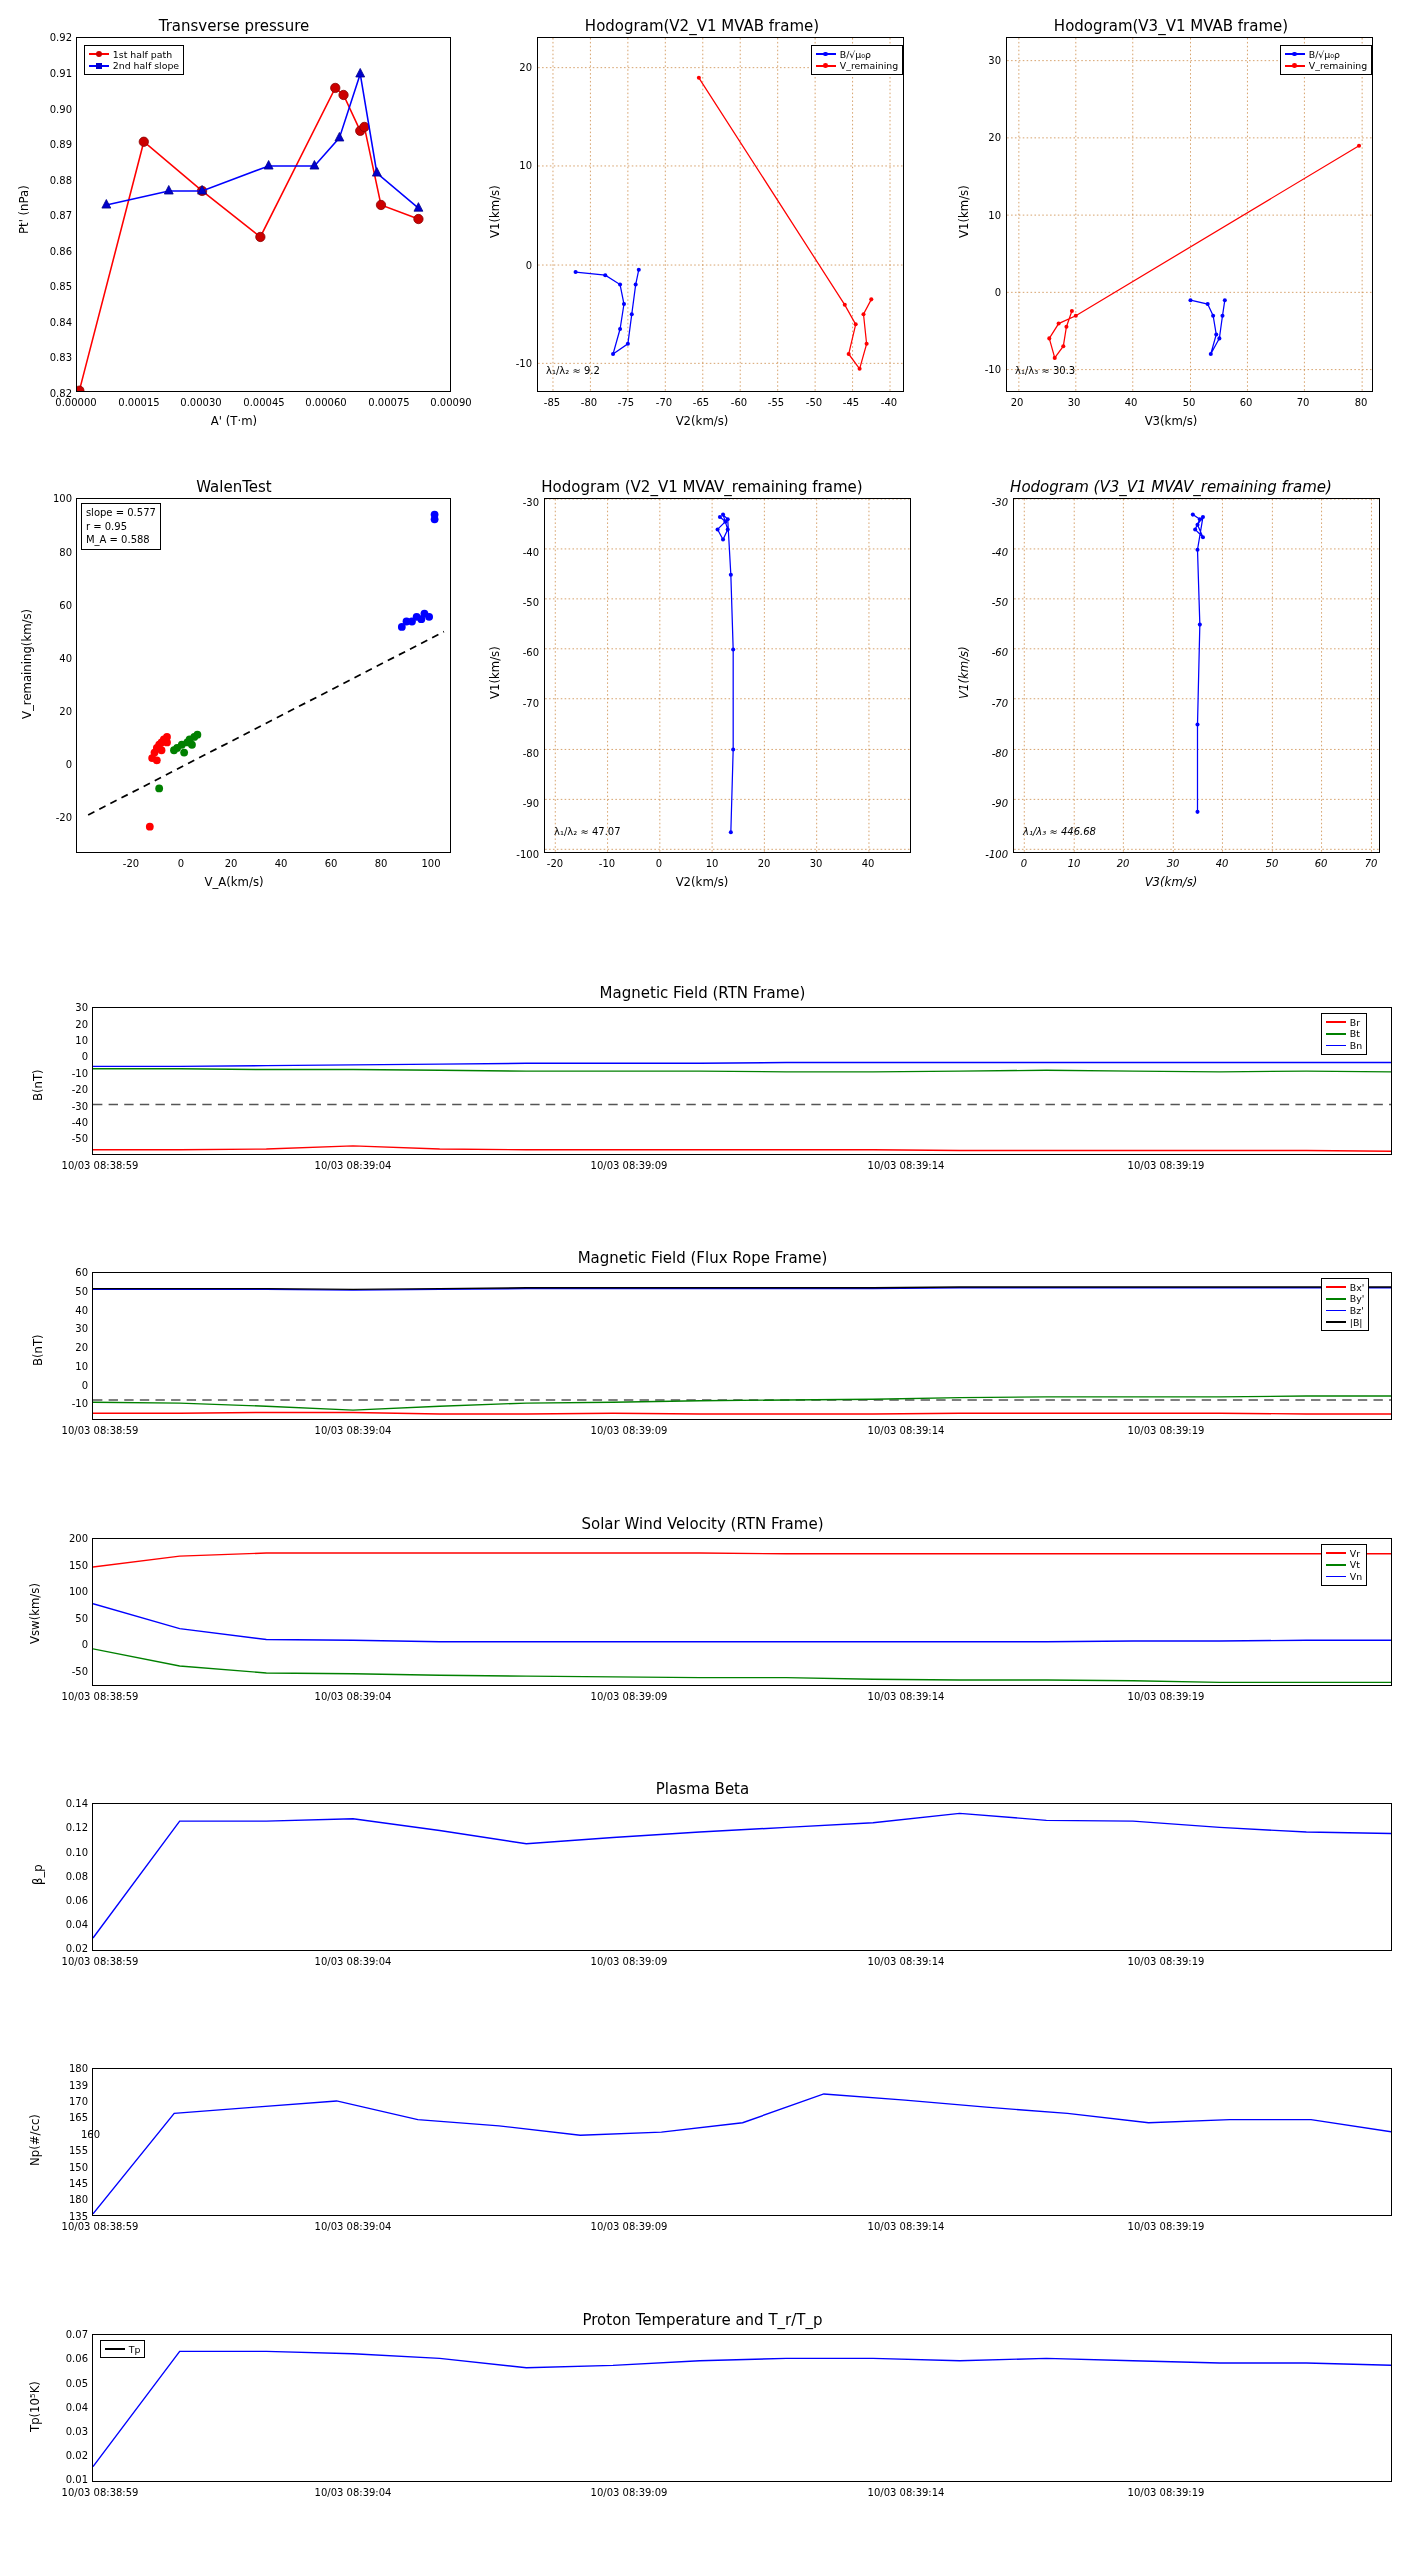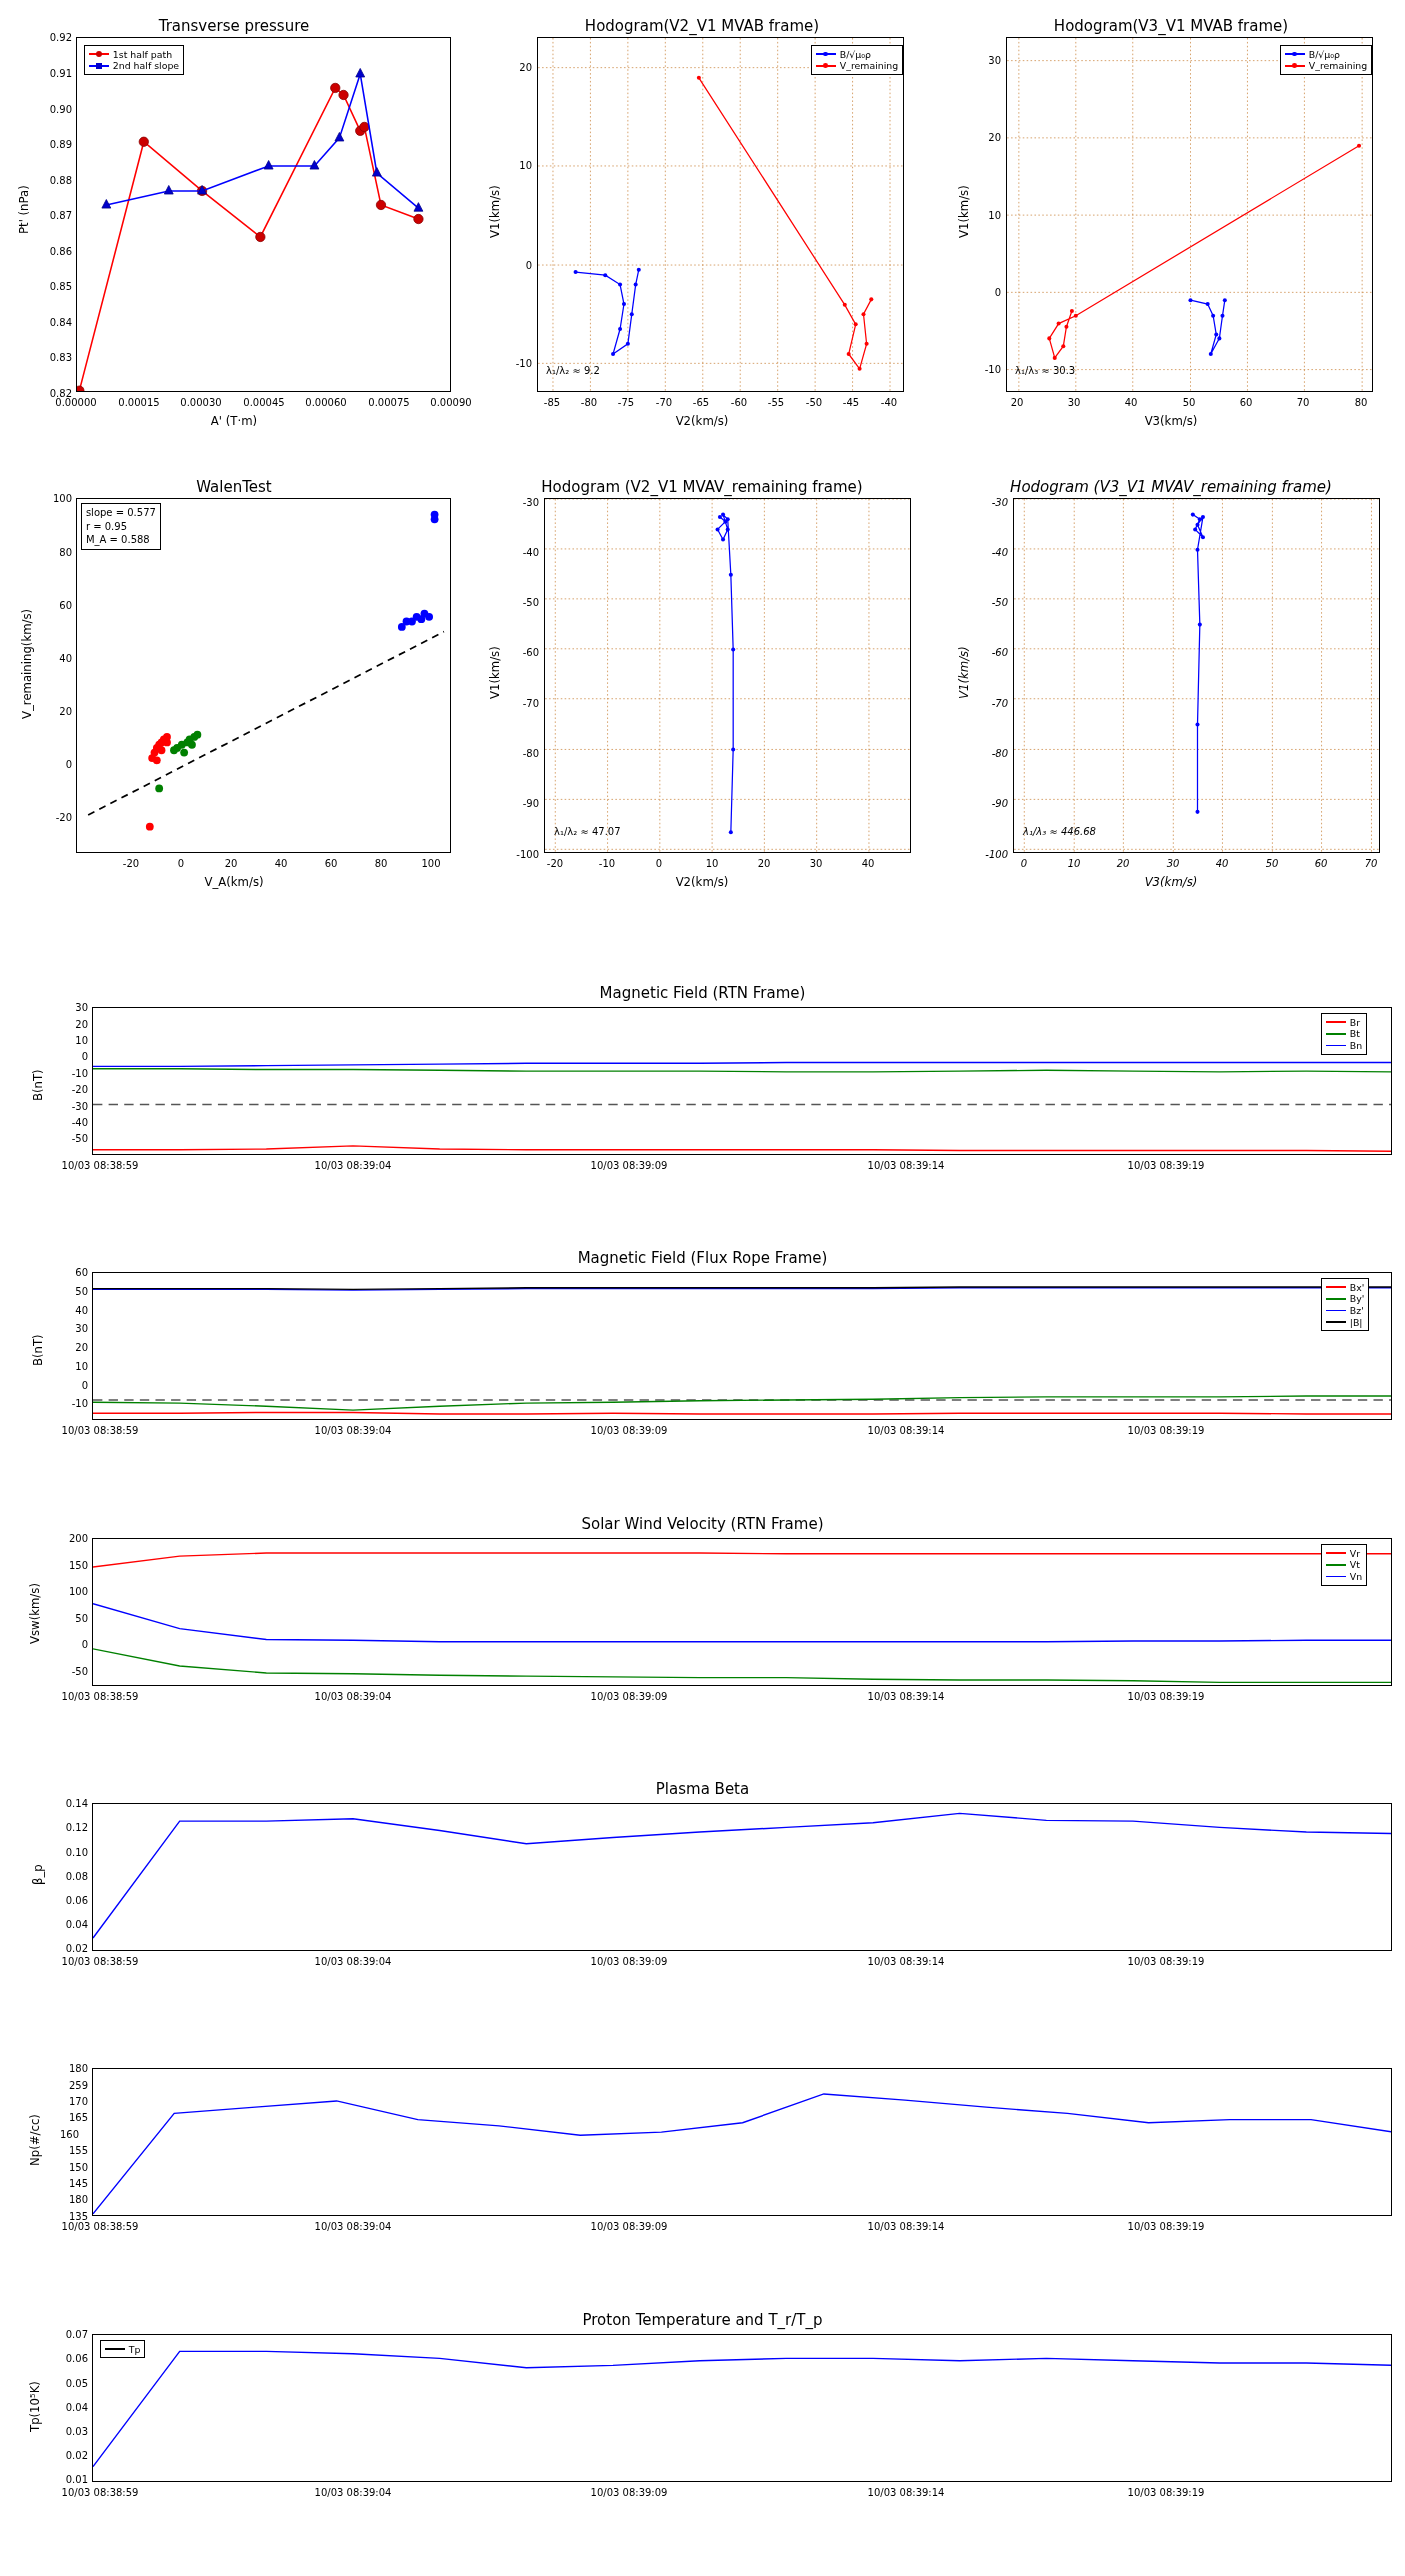--- a/index.html
+++ b/index.html
@@ -575,24 +575,24 @@
   <div class="ylabel" style="left:31px;top:113px;transform:rotate(-90deg);">β_p</div>
 </div>
 
 <div class="panel" style="left:0px;top:2037px;width:1405px;height:226px;">
   <div class="axes" style="left:92px;top:31px;width:1300px;height:148px;">
     <svg width="1300" height="148" viewBox="0 0 1665 190" preserveAspectRatio="none">
       <polyline fill="none" stroke="#0000ff" stroke-width="1.8" points="0,186 104,57 208,49 312,41 416,65 520,73 624,85 728,81 832,69 936,32 1040,40 1144,49 1248,57 1352,69 1456,65 1560,65 1665,81"></polyline>
     </svg>
   </div>
   <div class="tick ytick" style="left:47px;top:31px;width:41px;">180</div>
-  <div class="tick ytick" style="left:47px;top:48px;width:41px;">259</div>
+  <div class="tick ytick" style="left:47px;top:48px;width:41px;">139</div>
   <div class="tick ytick" style="left:47px;top:64px;width:41px;">170</div>
   <div class="tick ytick" style="left:47px;top:80px;width:41px;">165</div>
-  <div class="tick ytick" style="left:38px;top:97px;width:41px;">160</div>
+  <div class="tick ytick" style="left:59px;top:97px;width:41px;">160</div>
   <div class="tick ytick" style="left:47px;top:113px;width:41px;">155</div>
   <div class="tick ytick" style="left:47px;top:130px;width:41px;">150</div>
   <div class="tick ytick" style="left:47px;top:146px;width:41px;">145</div>
   <div class="tick ytick" style="left:47px;top:162px;width:41px;">180</div>
   <div class="tick ytick" style="left:47px;top:179px;width:41px;">135</div>
   <div class="tick xtick" style="left:100px;top:184px;">10/03 08:38:59</div>
   <div class="tick xtick" style="left:353px;top:184px;">10/03 08:39:04</div>
   <div class="tick xtick" style="left:629px;top:184px;">10/03 08:39:09</div>
   <div class="tick xtick" style="left:906px;top:184px;">10/03 08:39:14</div>
   <div class="tick xtick" style="left:1166px;top:184px;">10/03 08:39:19</div>

